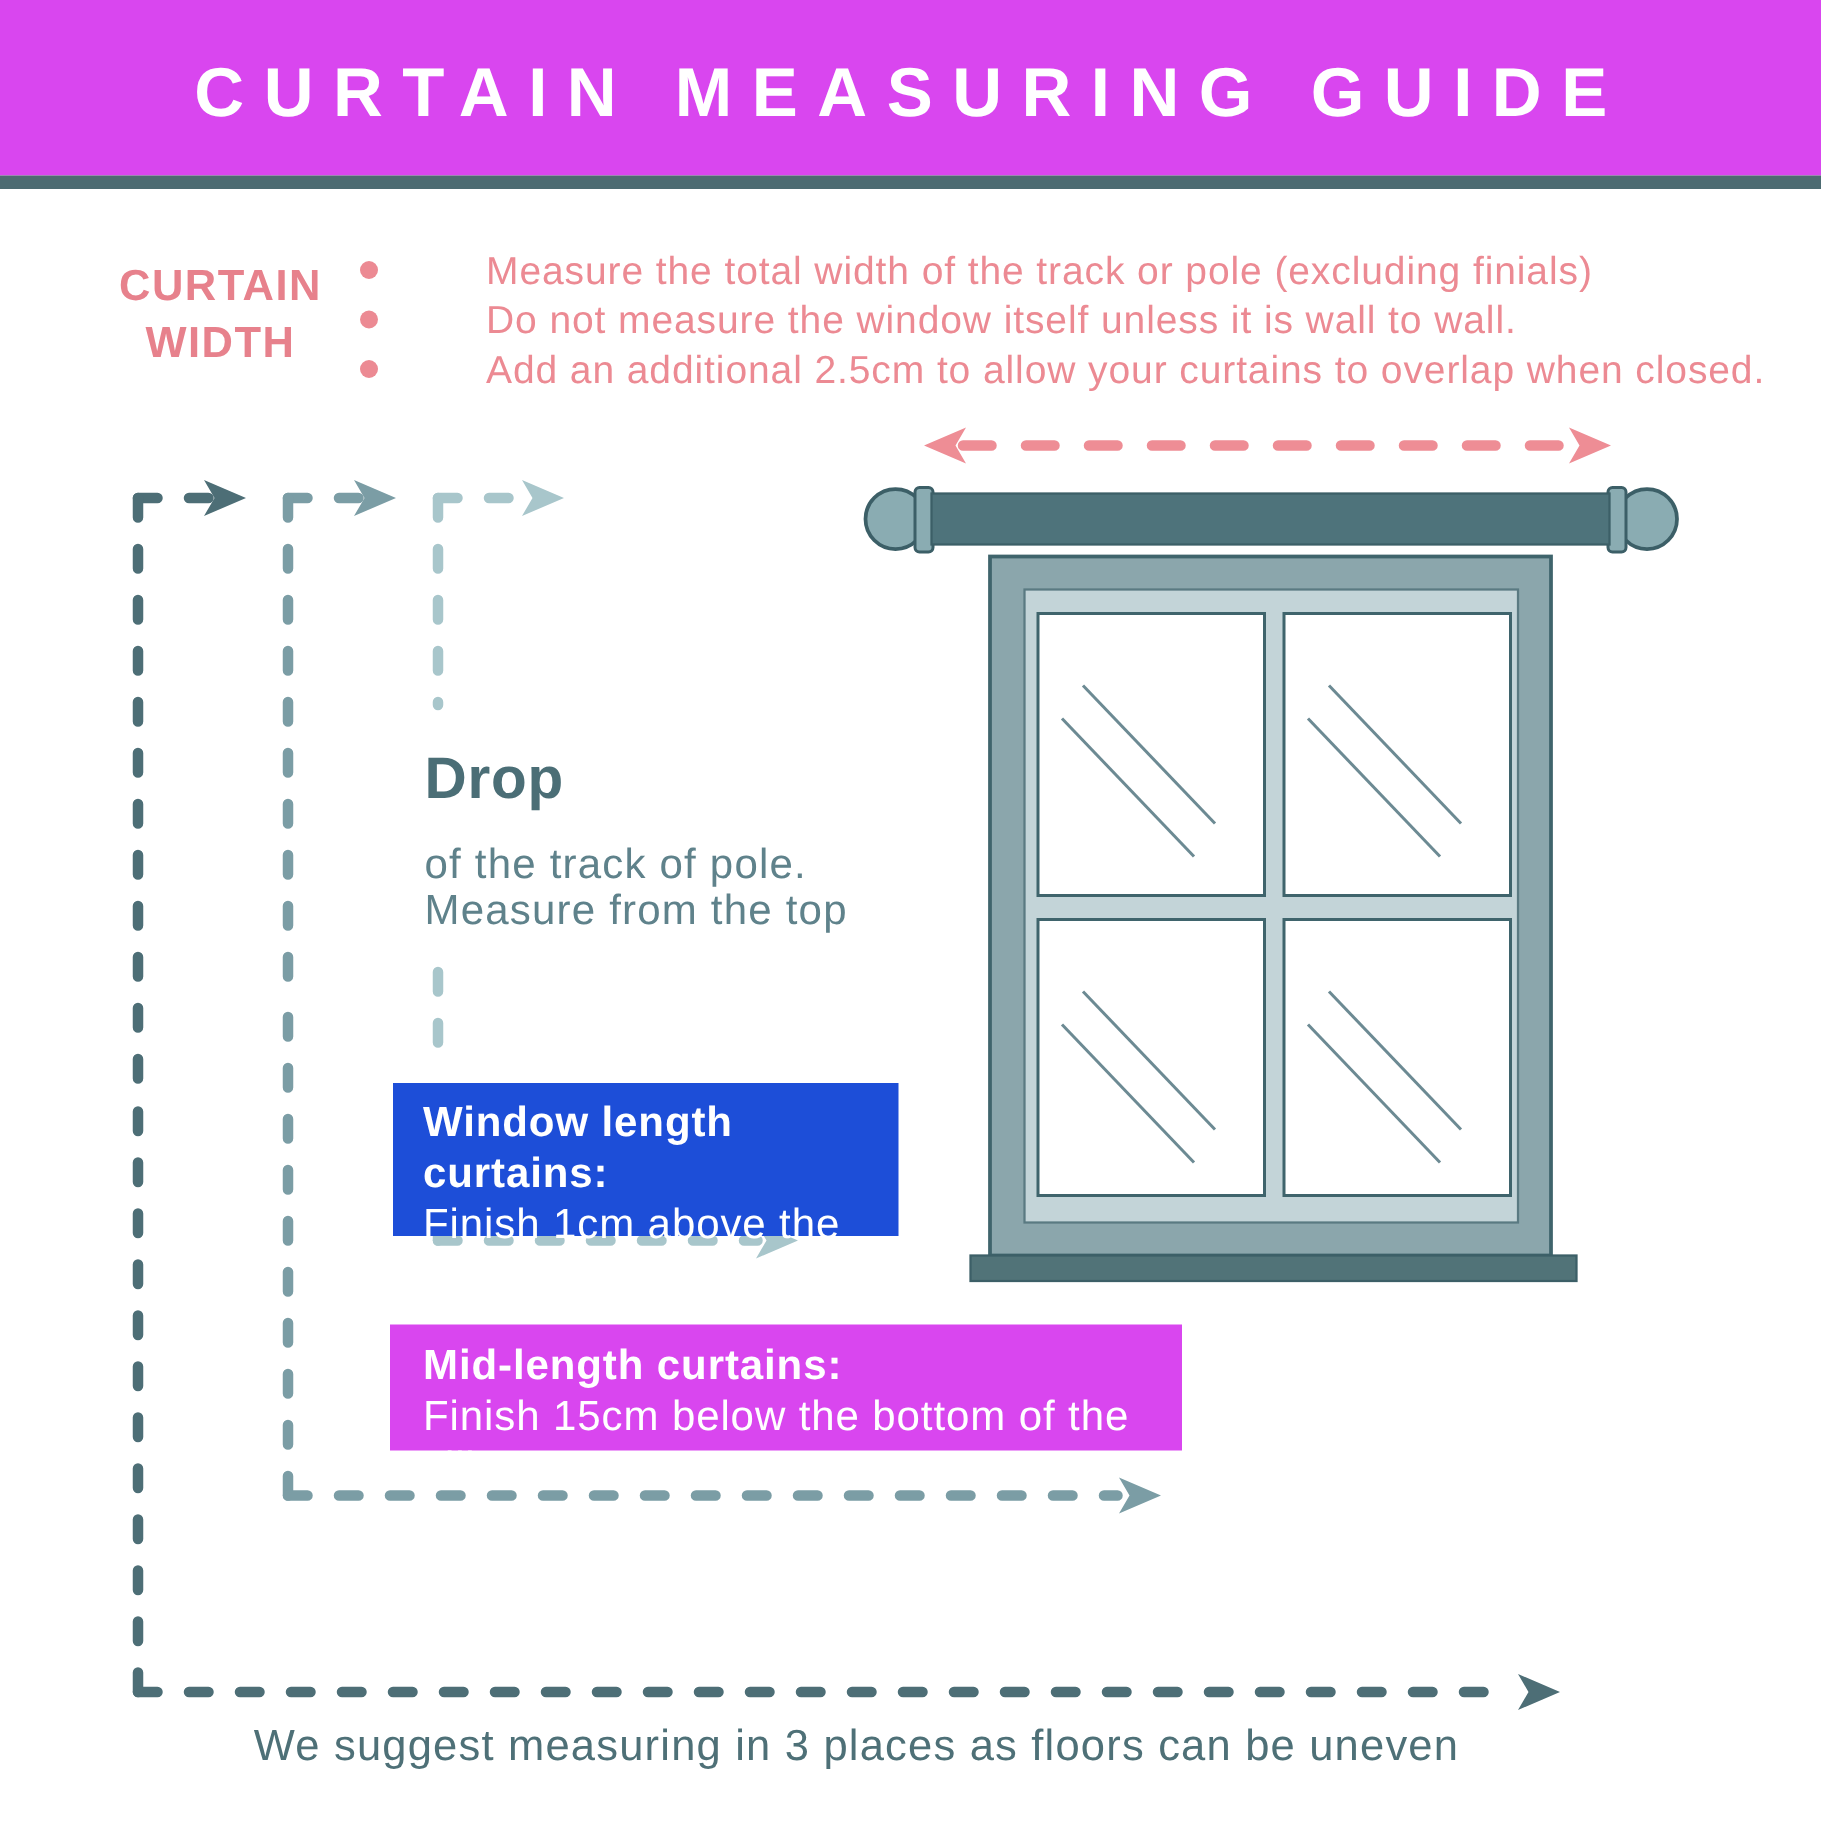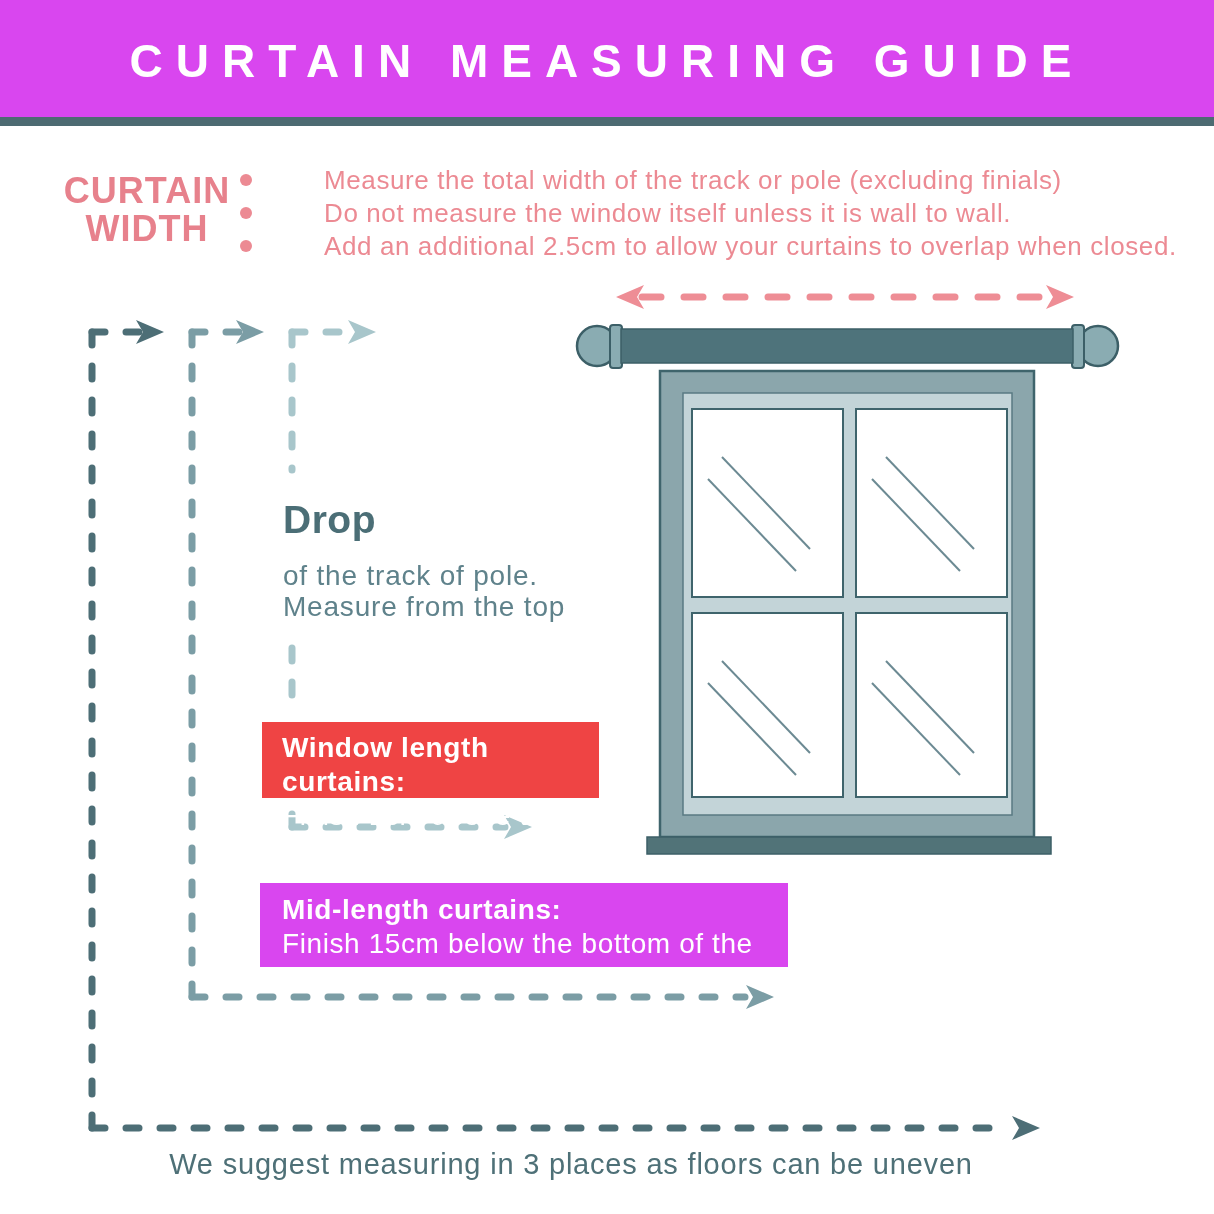--- a/index.html
+++ b/index.html
@@ -10,34 +10,34 @@
   
   .header-band{position:absolute;left:0;top:0;width:1214px;height:117px;background:#d946ef;}
   .header-band .title{
     position:absolute;left:0;top:34px;width:100%;text-align:center;
     color:#ffffff;font-size:46px;font-weight:700;letter-spacing:13px;white-space:nowrap;
   }
   .header-strip{position:absolute;left:0;top:117px;width:1214px;height:9px;background:#4d6b72;}
   
   .cw-label{
     position:absolute;left:52px;top:172px;width:190px;text-align:center;
-    color:#e7818c;font-size:36px;font-weight:700;line-height:38px;letter-spacing:1px;
+    color:#e7818c;font-size:29px;font-weight:700;line-height:38px;letter-spacing:1px;
   }
   
   .bullets{position:absolute;left:228px;top:167px;width:960px;list-style:none;margin:0;padding:0;}
   .bullets li{display:flex;align-items:flex-start;margin-bottom:6px;color:#ec8a93;font-size:26px;line-height:27px;letter-spacing:0.6px;gap:44px;}
   .bullets .dot{flex:0 0 auto;width:12px;height:12px;border-radius:50%;background:#ec8a93;margin:7px 28px 0 12px;}
   
   .drop-title{position:absolute;left:283px;top:498px;color:#4b6e76;font-size:39px;font-weight:700;letter-spacing:0.5px;}
   .drop-body{position:absolute;left:283px;top:560px;color:#5f828b;font-size:28px;line-height:31px;letter-spacing:0.8px;}
   
   .info-box{position:absolute;color:#ffffff;letter-spacing:0.6px;}
   .info-box .bt{font-size:28px;font-weight:700;line-height:34px;}
   .info-box .bb{font-size:28px;font-weight:400;line-height:34px;}
-  .box-window{left:262px;top:722px;width:337px;height:76px;background:#ef4444;padding:9px 0 0 20px;box-sizing:border-box;}
+  .box-window{left:262px;top:722px;width:337px;height:102px;background:#1d4ed8;padding:9px 0 0 20px;box-sizing:border-box;}
   .box-mid{left:260px;top:883px;width:528px;height:84px;background:#d946ef;padding:10px 16px 0 22px;box-sizing:border-box;}
   .box-floor{left:255px;top:1032px;width:656px;height:78px;background:#56797f;padding:7px 0 0 24px;box-sizing:border-box;}
   
   .footer-note{
     position:absolute;left:0;top:1148px;width:1142px;text-align:center;
     color:#4e7077;font-size:29px;letter-spacing:0.8px;
   }
   .art{position:absolute;left:0;top:0;}
 </style>
 </head>

